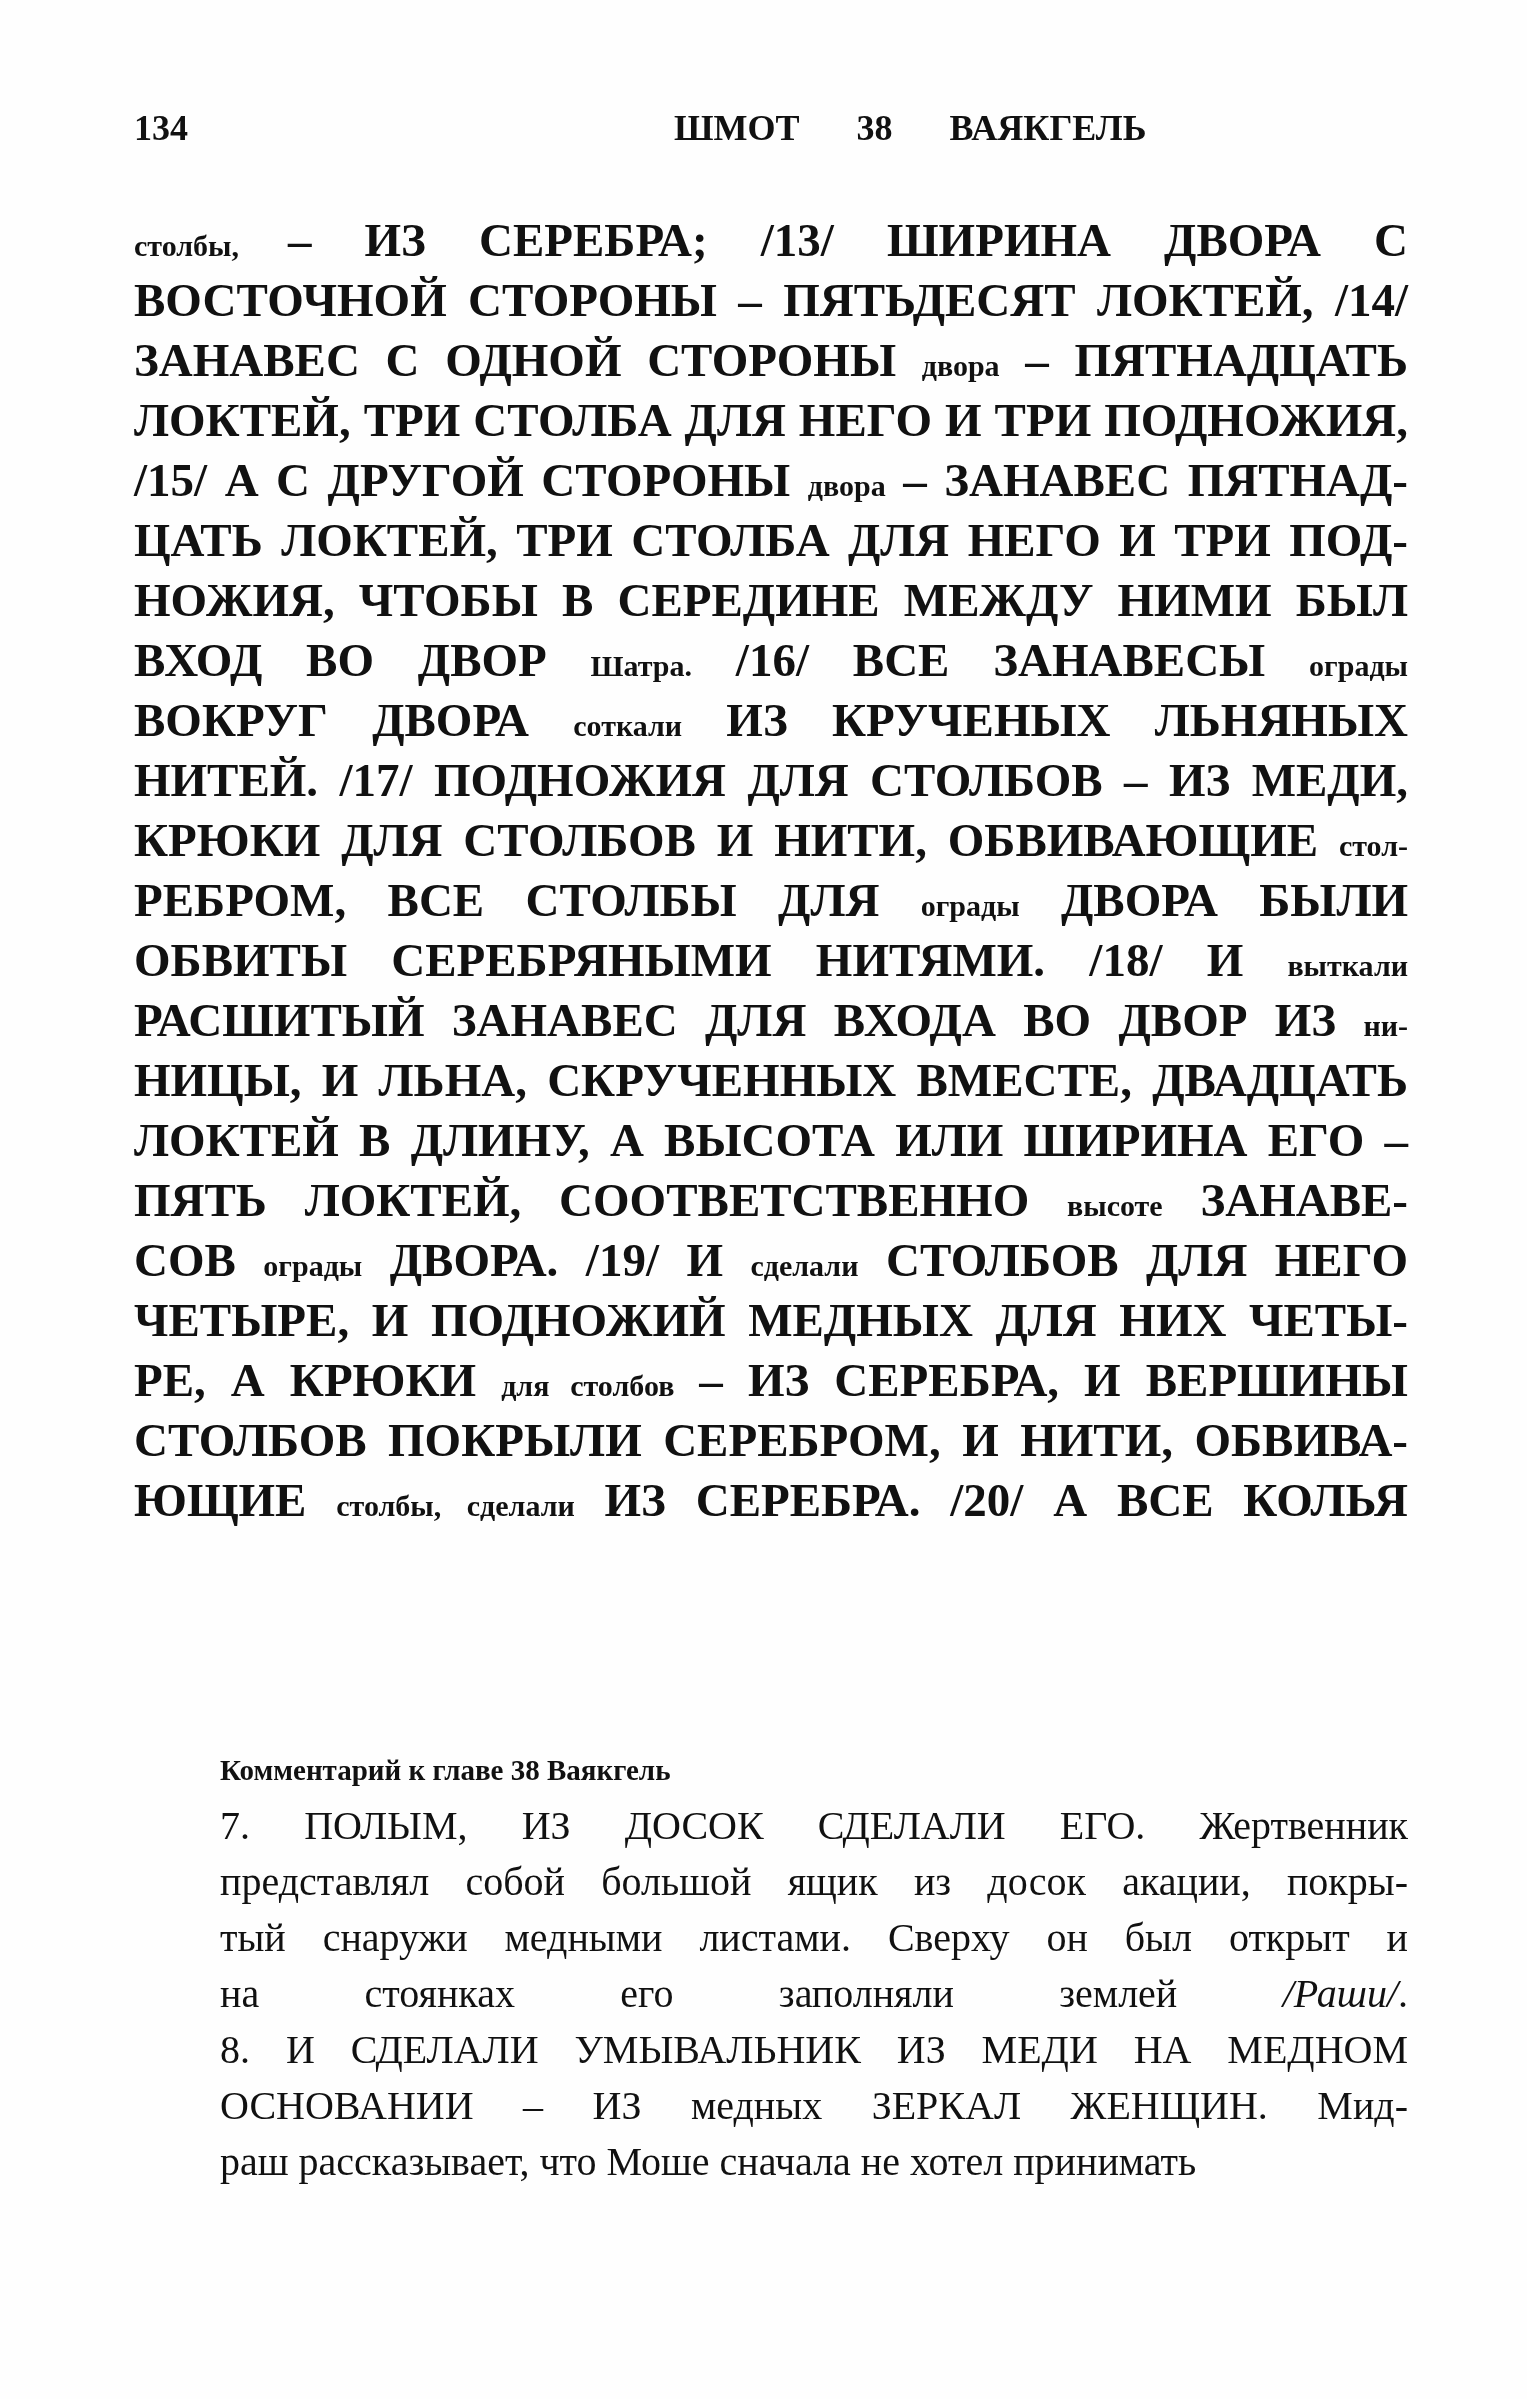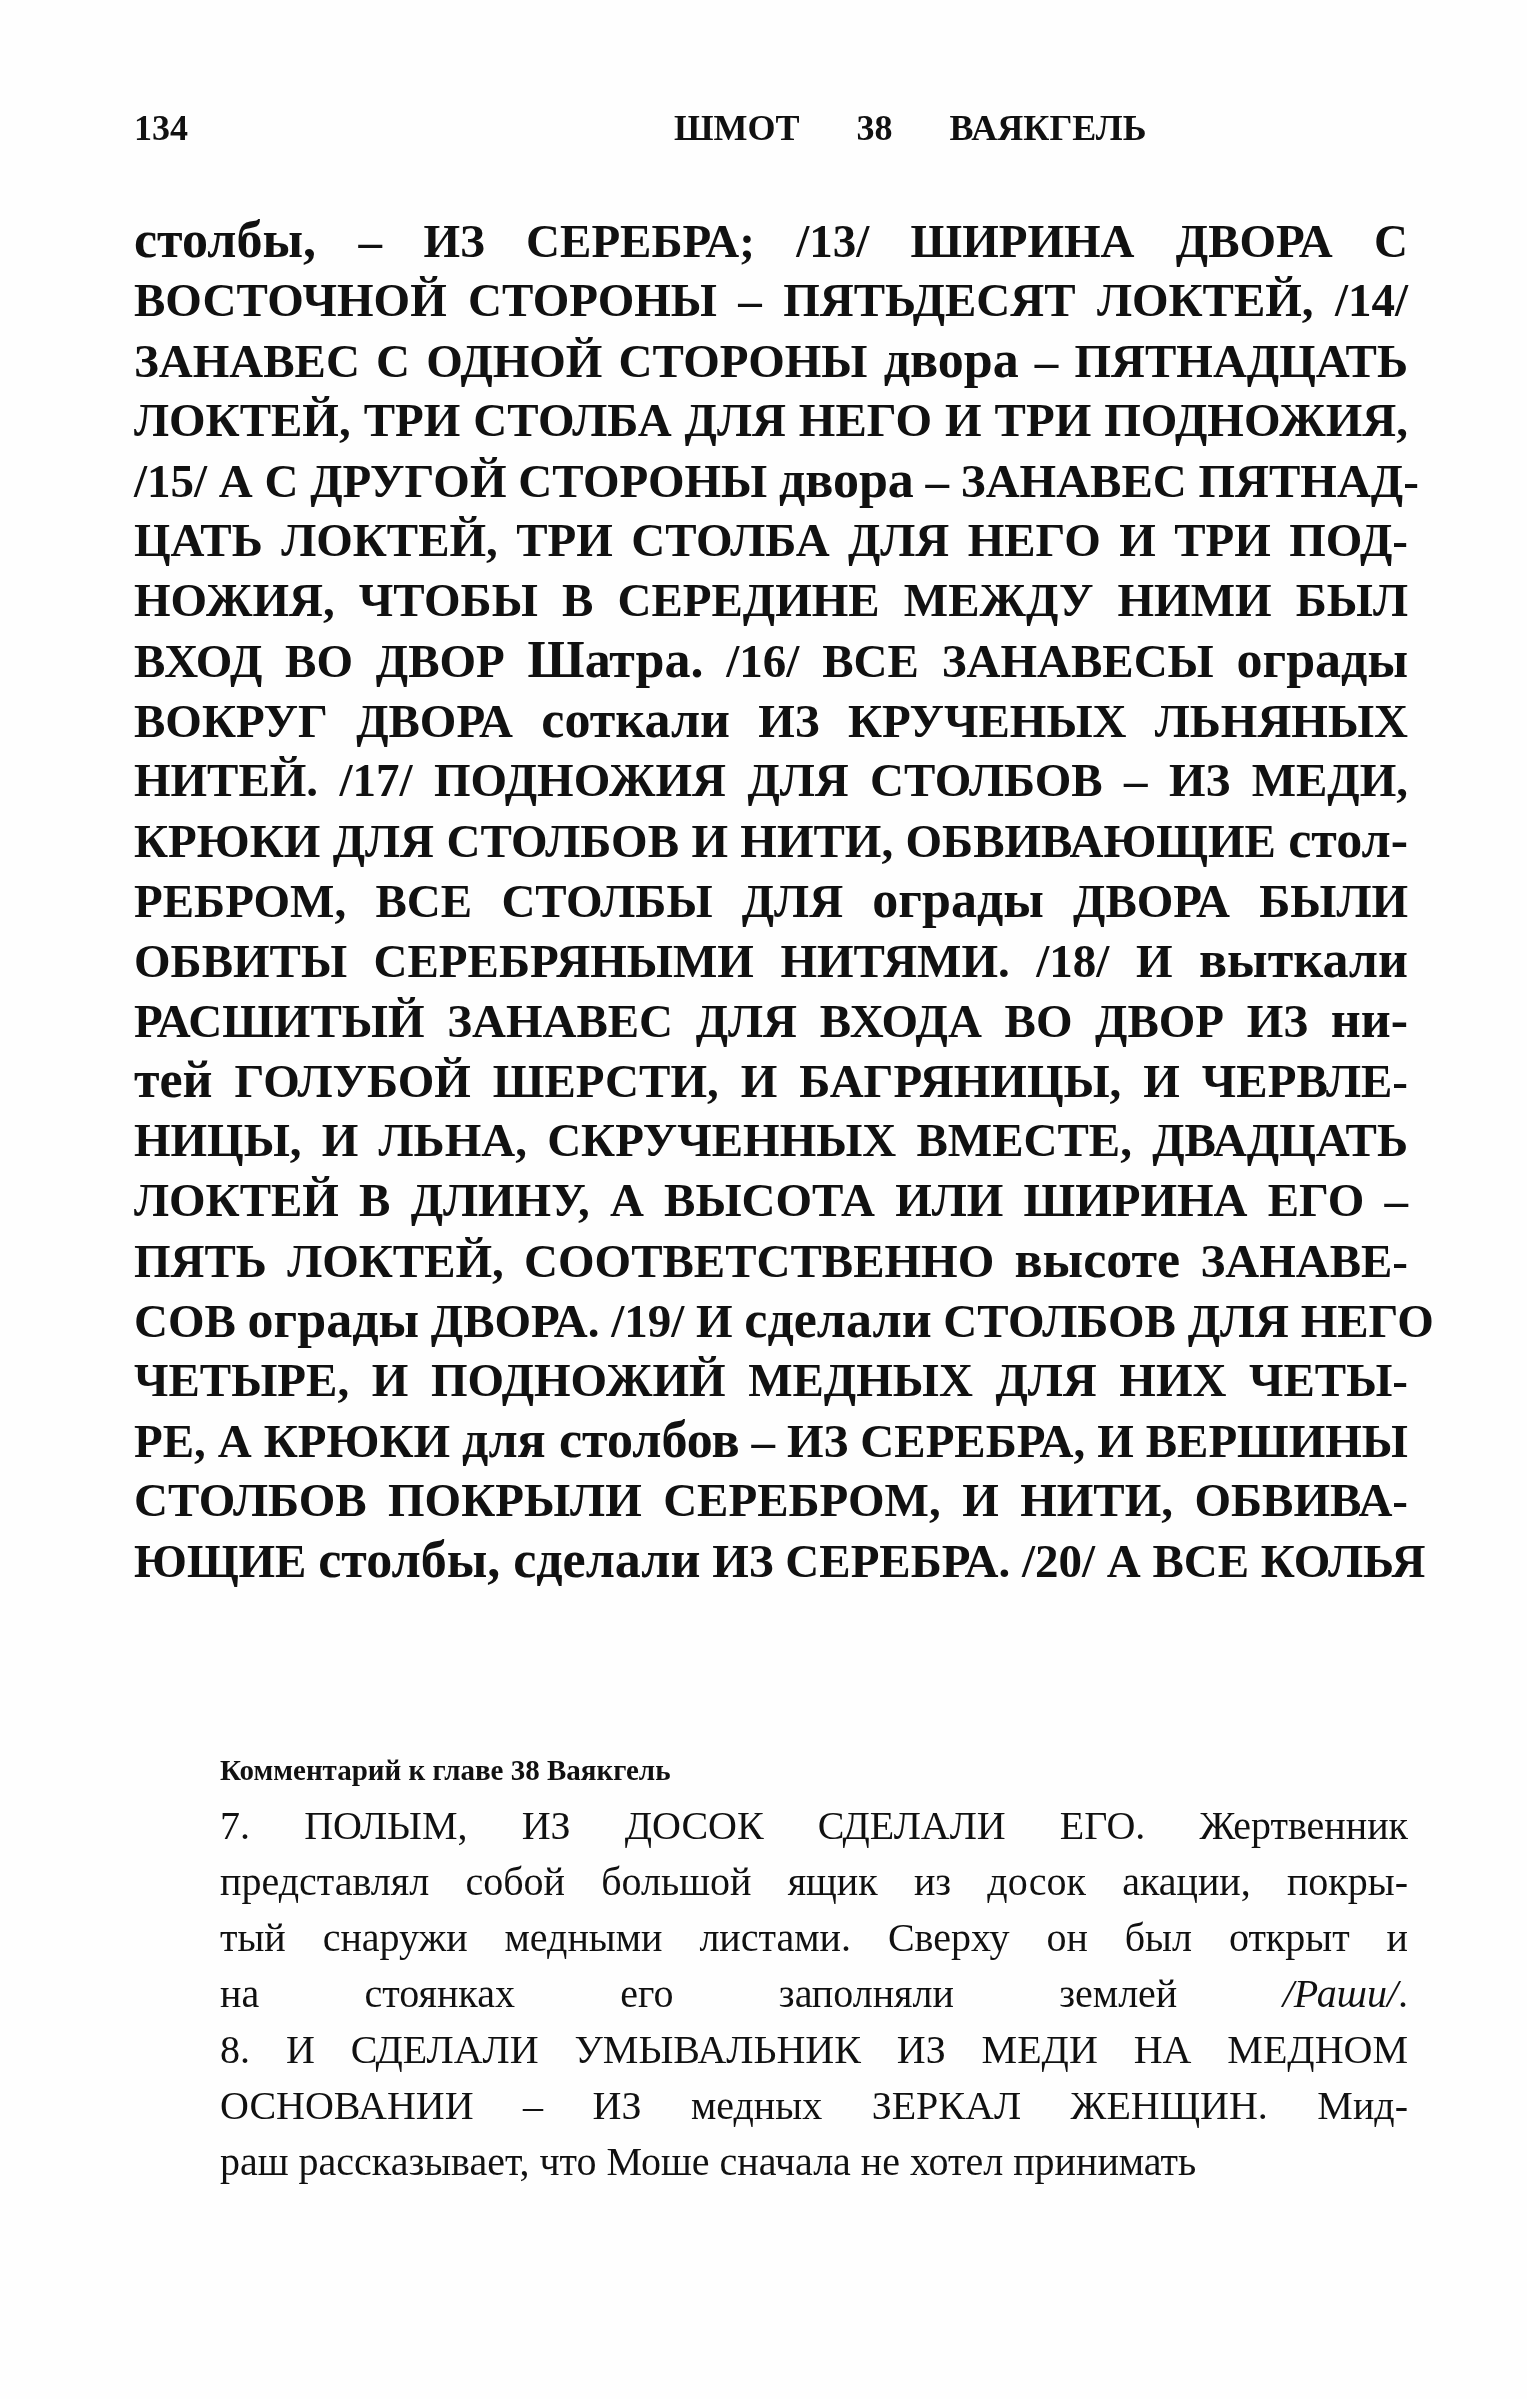--- a/index.html
+++ b/index.html
@@ -9,21 +9,21 @@
     font-family: "Liberation Serif", serif; font-weight: bold; font-size: 36px; }
   .page-number { position: absolute; left: 0; top: 0; }
   .head-title { position: absolute; left: 540px; top: 0; letter-spacing: 0; }
   .head-title span { display: inline-block; text-align: right; }
   .head-book { margin-right: 48px; }
   .head-chapter { margin-right: 48px; }
   .main-text { position: absolute; left: 134px; top: 210px; width: 1274px;
     font-family: "Liberation Serif", serif; font-weight: bold; font-size: 47px; line-height: 60px; }
   .line { display: block; white-space: nowrap; text-align: justify; text-align-last: justify; height: 60px; overflow: visible; }
   .line.last { text-align-last: left; }
-  .lc { font-size: 52px; }
+  .lc { font-size: 30px; }
   .comment { position: absolute; left: 220px; top: 1742px; width: 1188px;
     font-family: "Liberation Serif", serif; font-size: 40px; line-height: 56px; }
   .comment-title { font-weight: bold; font-size: 29px; display: block; height: 56px; }
   .cline { display: block; white-space: nowrap; text-align: justify; text-align-last: justify; height: 56px; }
   .cline.last { text-align-last: left; }
   .it { font-style: italic; }
 </style>
 </head>
 <body>
 
@@ -45,21 +45,20 @@
       <span class="line"><span>/15/ А С ДРУГОЙ СТОРОНЫ </span><span class="lc">двора</span><span> – ЗАНАВЕС ПЯТНАД-</span></span>
       <span class="line"><span>ЦАТЬ ЛОКТЕЙ, ТРИ СТОЛБА ДЛЯ НЕГО И ТРИ ПОД-</span></span>
       <span class="line"><span>НОЖИЯ, ЧТОБЫ В СЕРЕДИНЕ МЕЖДУ НИМИ БЫЛ</span></span>
       <span class="line"><span>ВХОД ВО ДВОР </span><span class="lc">Шатра.</span><span> /16/ ВСЕ ЗАНАВЕСЫ </span><span class="lc">ограды</span></span>
       <span class="line"><span>ВОКРУГ ДВОРА </span><span class="lc">соткали</span><span> ИЗ КРУЧЕНЫХ ЛЬНЯНЫХ</span></span>
       <span class="line"><span>НИТЕЙ. /17/ ПОДНОЖИЯ ДЛЯ СТОЛБОВ – ИЗ МЕДИ,</span></span>
       <span class="line"><span>КРЮКИ ДЛЯ СТОЛБОВ И НИТИ, ОБВИВАЮЩИЕ </span><span class="lc">стол-</span></span>
       <span class="line"><span>РЕБРОМ, ВСЕ СТОЛБЫ ДЛЯ </span><span class="lc">ограды</span><span> ДВОРА БЫЛИ</span></span>
       <span class="line"><span>ОБВИТЫ СЕРЕБРЯНЫМИ НИТЯМИ. /18/ И </span><span class="lc">выткали</span></span>
       <span class="line"><span>РАСШИТЫЙ ЗАНАВЕС ДЛЯ ВХОДА ВО ДВОР ИЗ </span><span class="lc">ни-</span></span>
-      <span class="line"><span class="lc">тей</span><span> ГОЛУБОЙ ШЕРСТИ, И БАГРЯНИЦЫ, И ЧЕРВЛЕ-</span></span>
       <span class="line"><span>НИЦЫ, И ЛЬНА, СКРУЧЕННЫХ ВМЕСТЕ, ДВАДЦАТЬ</span></span>
       <span class="line"><span>ЛОКТЕЙ В ДЛИНУ, А ВЫСОТА ИЛИ ШИРИНА ЕГО –</span></span>
       <span class="line"><span>ПЯТЬ ЛОКТЕЙ, СООТВЕТСТВЕННО </span><span class="lc">высоте</span><span> ЗАНАВЕ-</span></span>
       <span class="line"><span>СОВ </span><span class="lc">ограды</span><span> ДВОРА. /19/ И </span><span class="lc">сделали</span><span> СТОЛБОВ ДЛЯ НЕГО</span></span>
       <span class="line"><span>ЧЕТЫРЕ, И ПОДНОЖИЙ МЕДНЫХ ДЛЯ НИХ ЧЕТЫ-</span></span>
       <span class="line"><span>РЕ, А КРЮКИ </span><span class="lc">для столбов</span><span> – ИЗ СЕРЕБРА, И ВЕРШИНЫ</span></span>
       <span class="line"><span>СТОЛБОВ ПОКРЫЛИ СЕРЕБРОМ, И НИТИ, ОБВИВА-</span></span>
       <span class="line"><span>ЮЩИЕ </span><span class="lc">столбы, сделали</span><span> ИЗ СЕРЕБРА. /20/ А ВСЕ КОЛЬЯ</span></span>
     </div>
 

